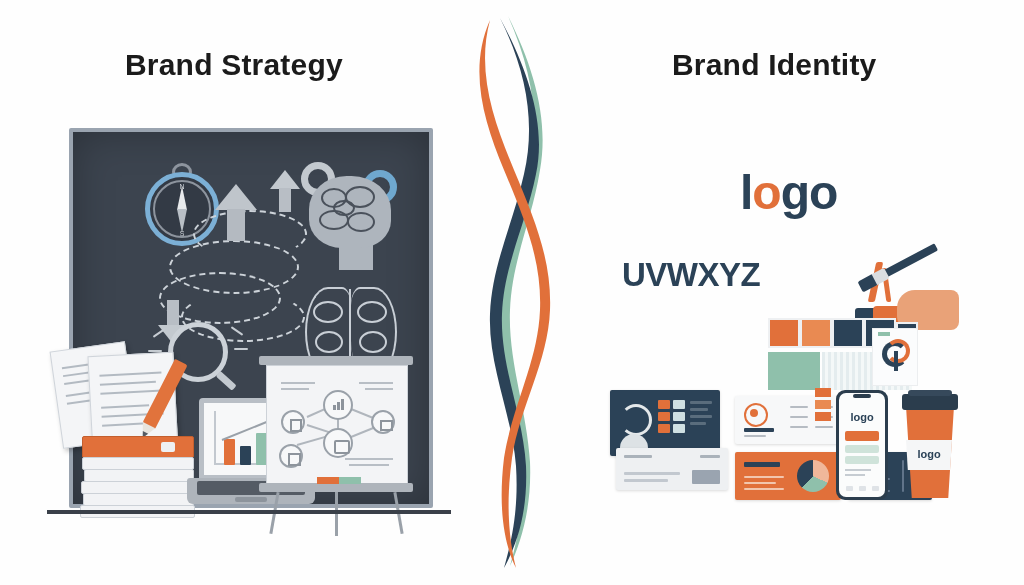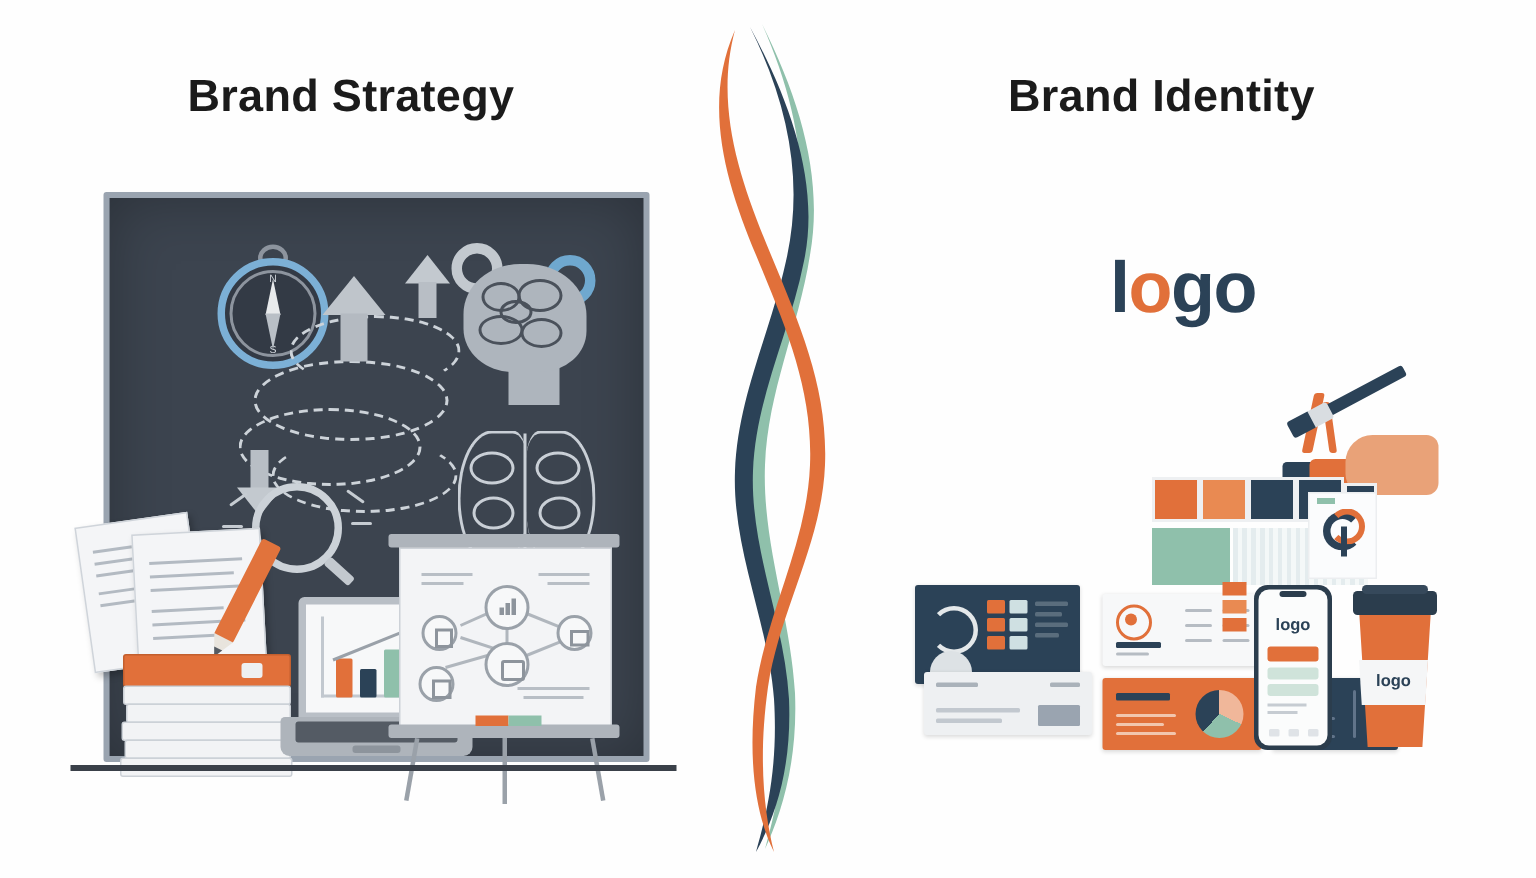--- a/index.html
+++ b/index.html
@@ -452,20 +452,23 @@
     </svg>
   </div>
 
   <div class="right-panel">
 
     <div class="logo-word">
       <span class="dark">l</span><span class="orange">o</span><span class="dark">go</span>
     </div>
 
     <div class="alpha">
+      <div class="row">
+        <span class="c-n">U</span><span class="c-n">V</span><span class="c-n">W</span><span class="c-n">X</span><span class="c-n">Y</span><span class="c-n">Z</span>
+      </div>
     </div>
 
     <div class="bigA">
       <div class="s1"></div>
       <div class="s2"></div>
     </div>
 
     <div class="hand">
       <div class="cuff2"></div>
       <div class="cuff"></div>

